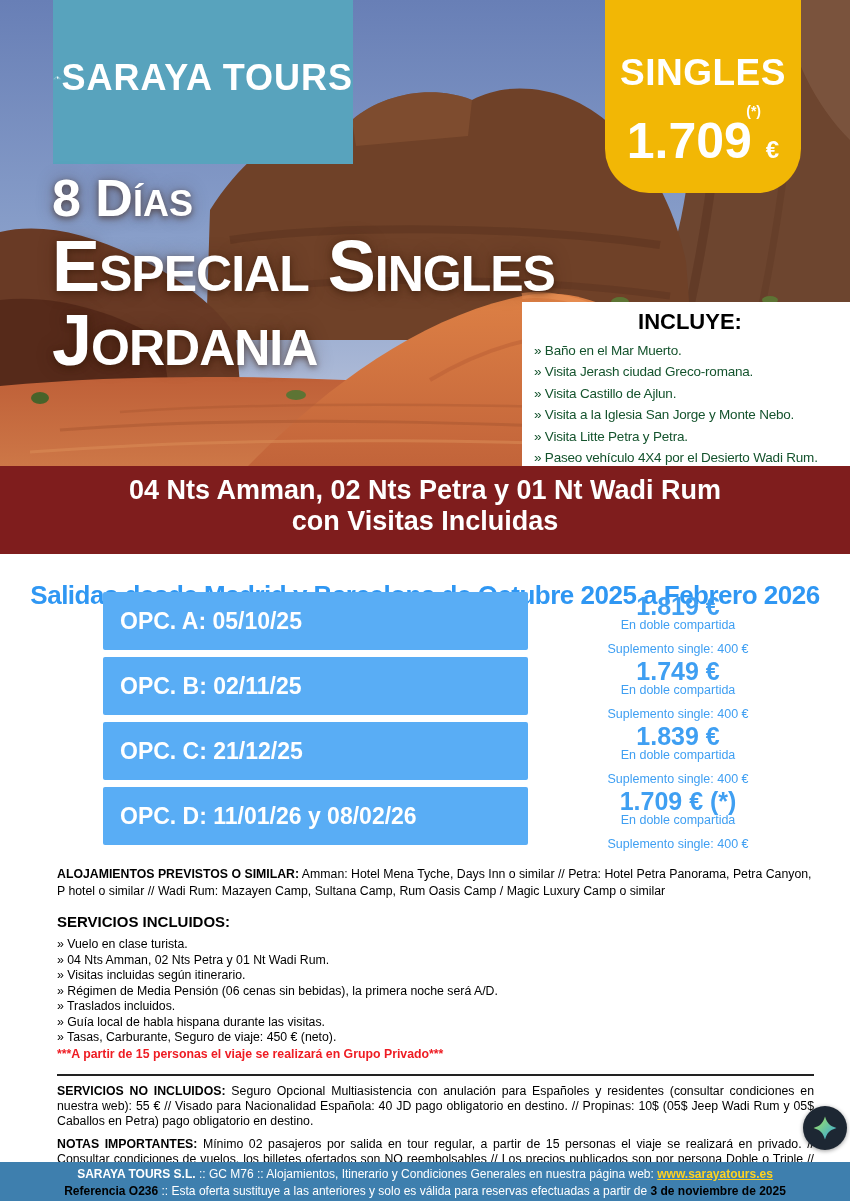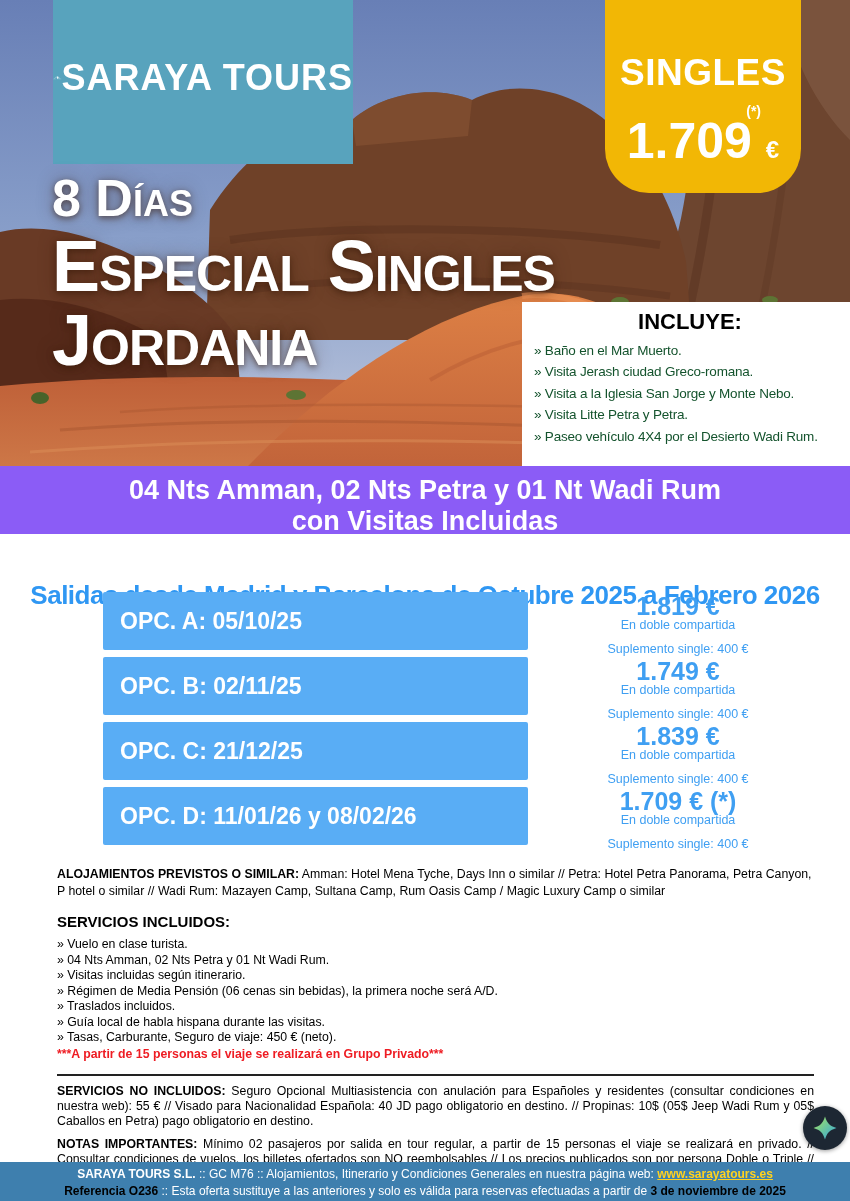--- a/index.html
+++ b/index.html
@@ -35,22 +35,22 @@
   .t-dias { font-size:52px; margin-bottom:6px; }
   .t-main { font-size:72px; margin-bottom:2px; letter-spacing:-1px; }
   .incluye-box {
     position:absolute; left:522px; top:302px; width:328px; height:164px;
     background:#ffffff; padding:5px 4px 0 12px;
   }
   .incluye-title { text-align:center; font-weight:bold; font-size:22px; margin:2px 0 5px; color:#000; }
   .incluye-item { font-size:13.5px; line-height:21.4px; letter-spacing:-.2px; color:#14532d; white-space:nowrap; }
   
   .banner {
-    position:absolute; left:0; top:466px; width:850px; height:68px;
-    background:#8b5cf6; color:#fff; text-align:center; font-weight:bold;
+    position:absolute; left:0; top:466px; width:850px; height:88px;
+    background:#7f1d1d; color:#fff; text-align:center; font-weight:bold;
   }
   .banner-l1 { font-size:27px; padding-top:9px; line-height:31px; }
   .banner-l2 { font-size:27px; line-height:31px; }
   .salidas {
     position:absolute; left:0; top:580px; width:850px; text-align:center;
     color:#2f97f3; font-weight:bold; font-size:26px; letter-spacing:-.5px;
   }
   
   .options { position:absolute; left:0; top:592px; width:850px; }
   .opt-row { display:flex; height:58px; margin-bottom:7px; }
@@ -164,20 +164,21 @@
     <div class="hero-titles">
       <div class="t-dias">8 Días</div>
       <div class="t-main">Especial Singles</div>
       <div class="t-main">Jordania</div>
     </div>
 
     <div class="incluye-box">
       <div class="incluye-title">INCLUYE:</div>
       <div class="incluye-item">» Baño en el Mar Muerto.</div>
       <div class="incluye-item">» Visita Jerash ciudad Greco-romana.</div>
+      <div class="incluye-item">» Visita Castillo de Ajlun.</div>
       <div class="incluye-item">» Visita a la Iglesia San Jorge y Monte Nebo.</div>
       <div class="incluye-item">» Visita Litte Petra y Petra.</div>
       <div class="incluye-item">» Paseo vehículo 4X4 por el Desierto Wadi Rum.</div>
     </div>
   </div>
 
   <div class="banner">
     <div class="banner-l1">04 Nts Amman, 02 Nts Petra y 01 Nt Wadi Rum</div>
     <div class="banner-l2">con Visitas Incluidas</div>
   </div>

